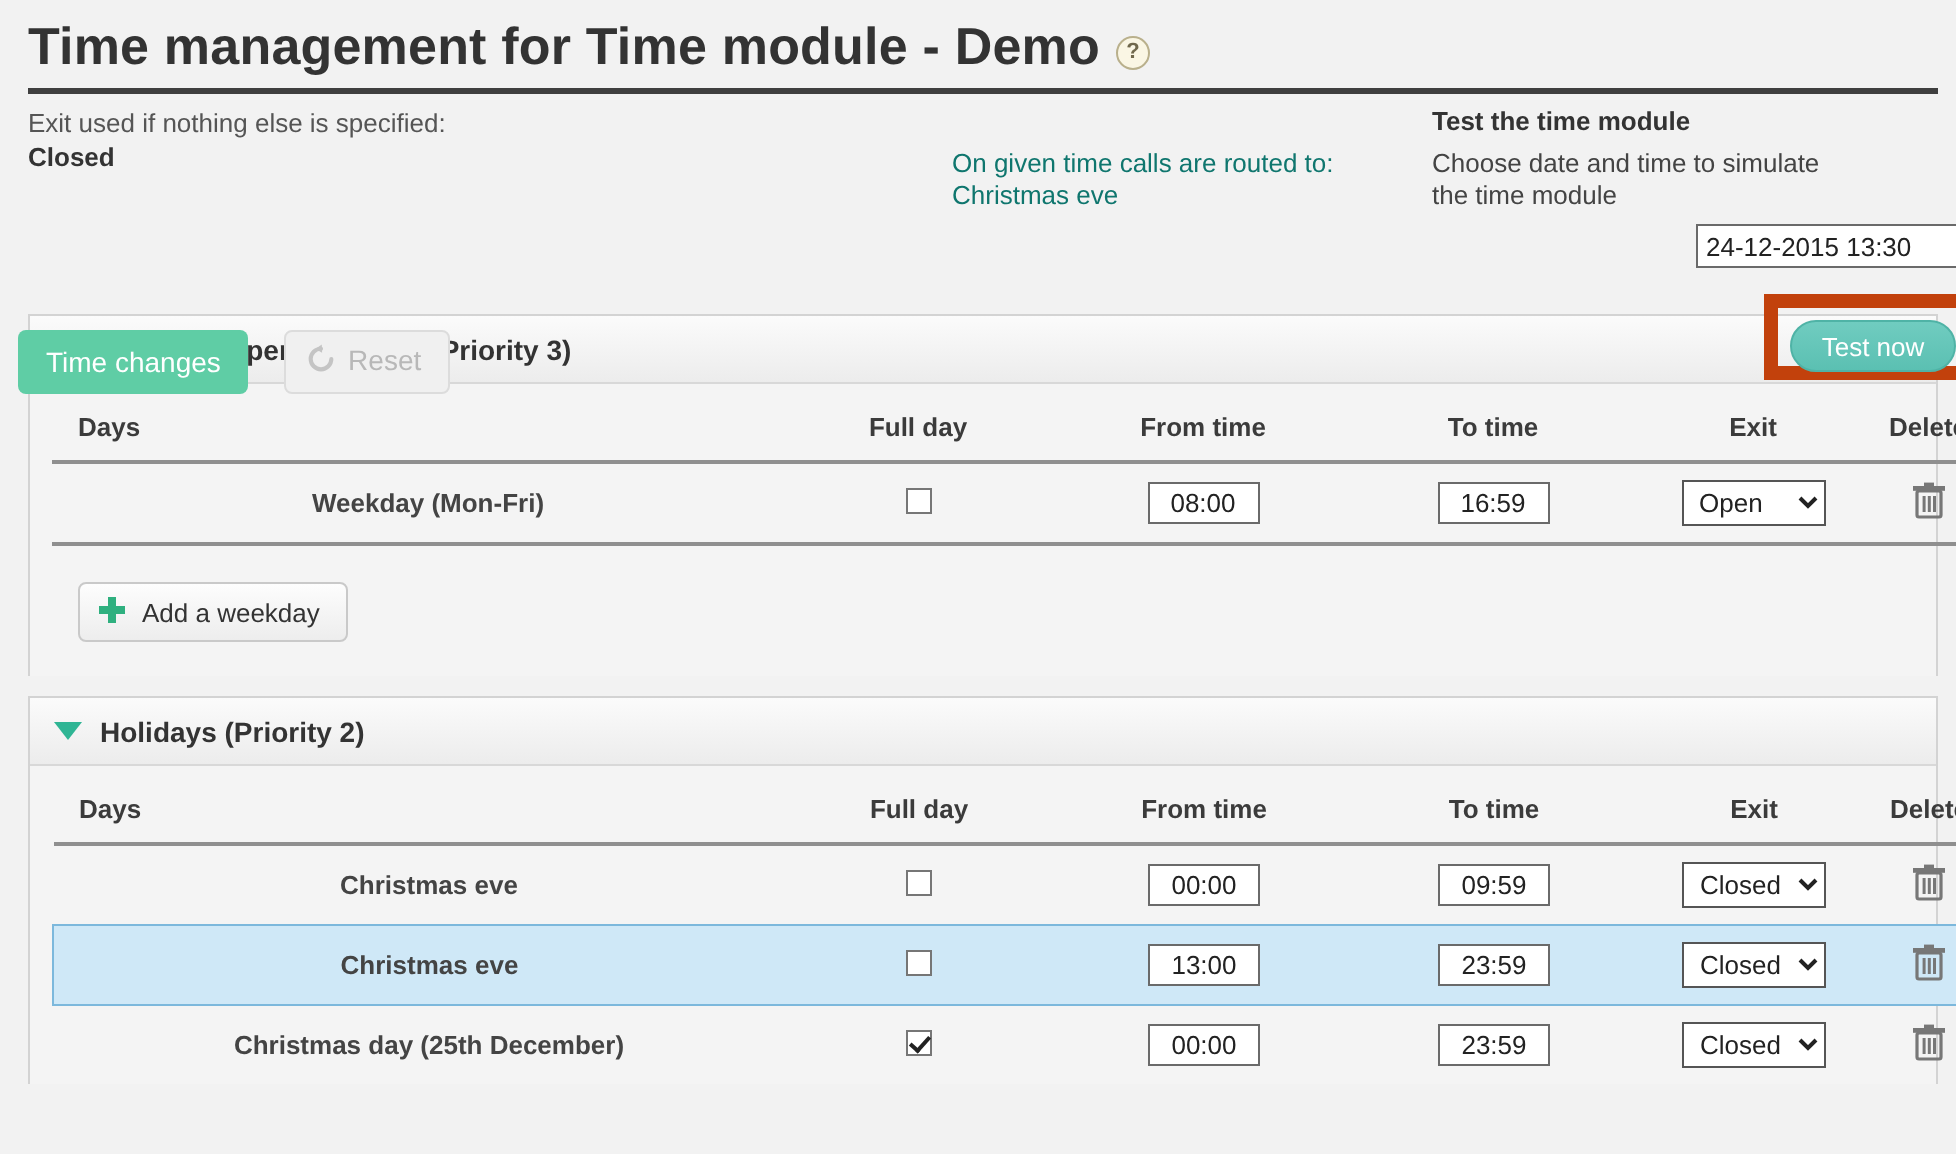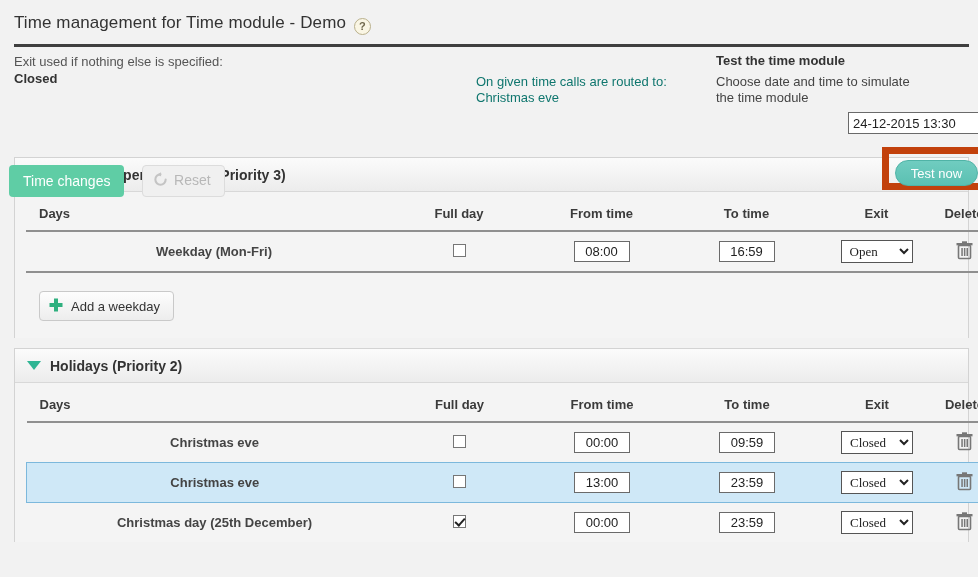--- a/index.html
+++ b/index.html
@@ -18,22 +18,22 @@
   }
 
   
   .page-title-row {
     display: flex;
     align-items: center;
     padding: 6px 0 0 14px;
     height: 34px;
   }
   .page-title {
-    font-size: 17px;
-    font-weight: 400;
+    font-size: 26px;
+    font-weight: 700;
     color: #333;
     letter-spacing: 0.1px;
     white-space: nowrap;
   }
   .help-icon {
     width: 17px;
     height: 17px;
     border-radius: 50%;
     background: #faf6e4;
     border: 1px solid #b9b08c;
@@ -281,21 +281,21 @@
     text-align: center;
     border-radius: 0;
     padding: 0;
   }
   .exit-select {
     width: 72px;
     height: 23px;
     box-sizing: border-box;
     border: 1px solid #555;
     background: #fff;
-    font-family: Liberation Serif, serif;
+    font-family: Liberation Sans, sans-serif;
     font-size: 13px;
     color: #222;
     border-radius: 0;
     padding-left: 4px;
     cursor: pointer;
   }
   .trash {
     cursor: pointer;
     display: inline-block;
     vertical-align: middle;

